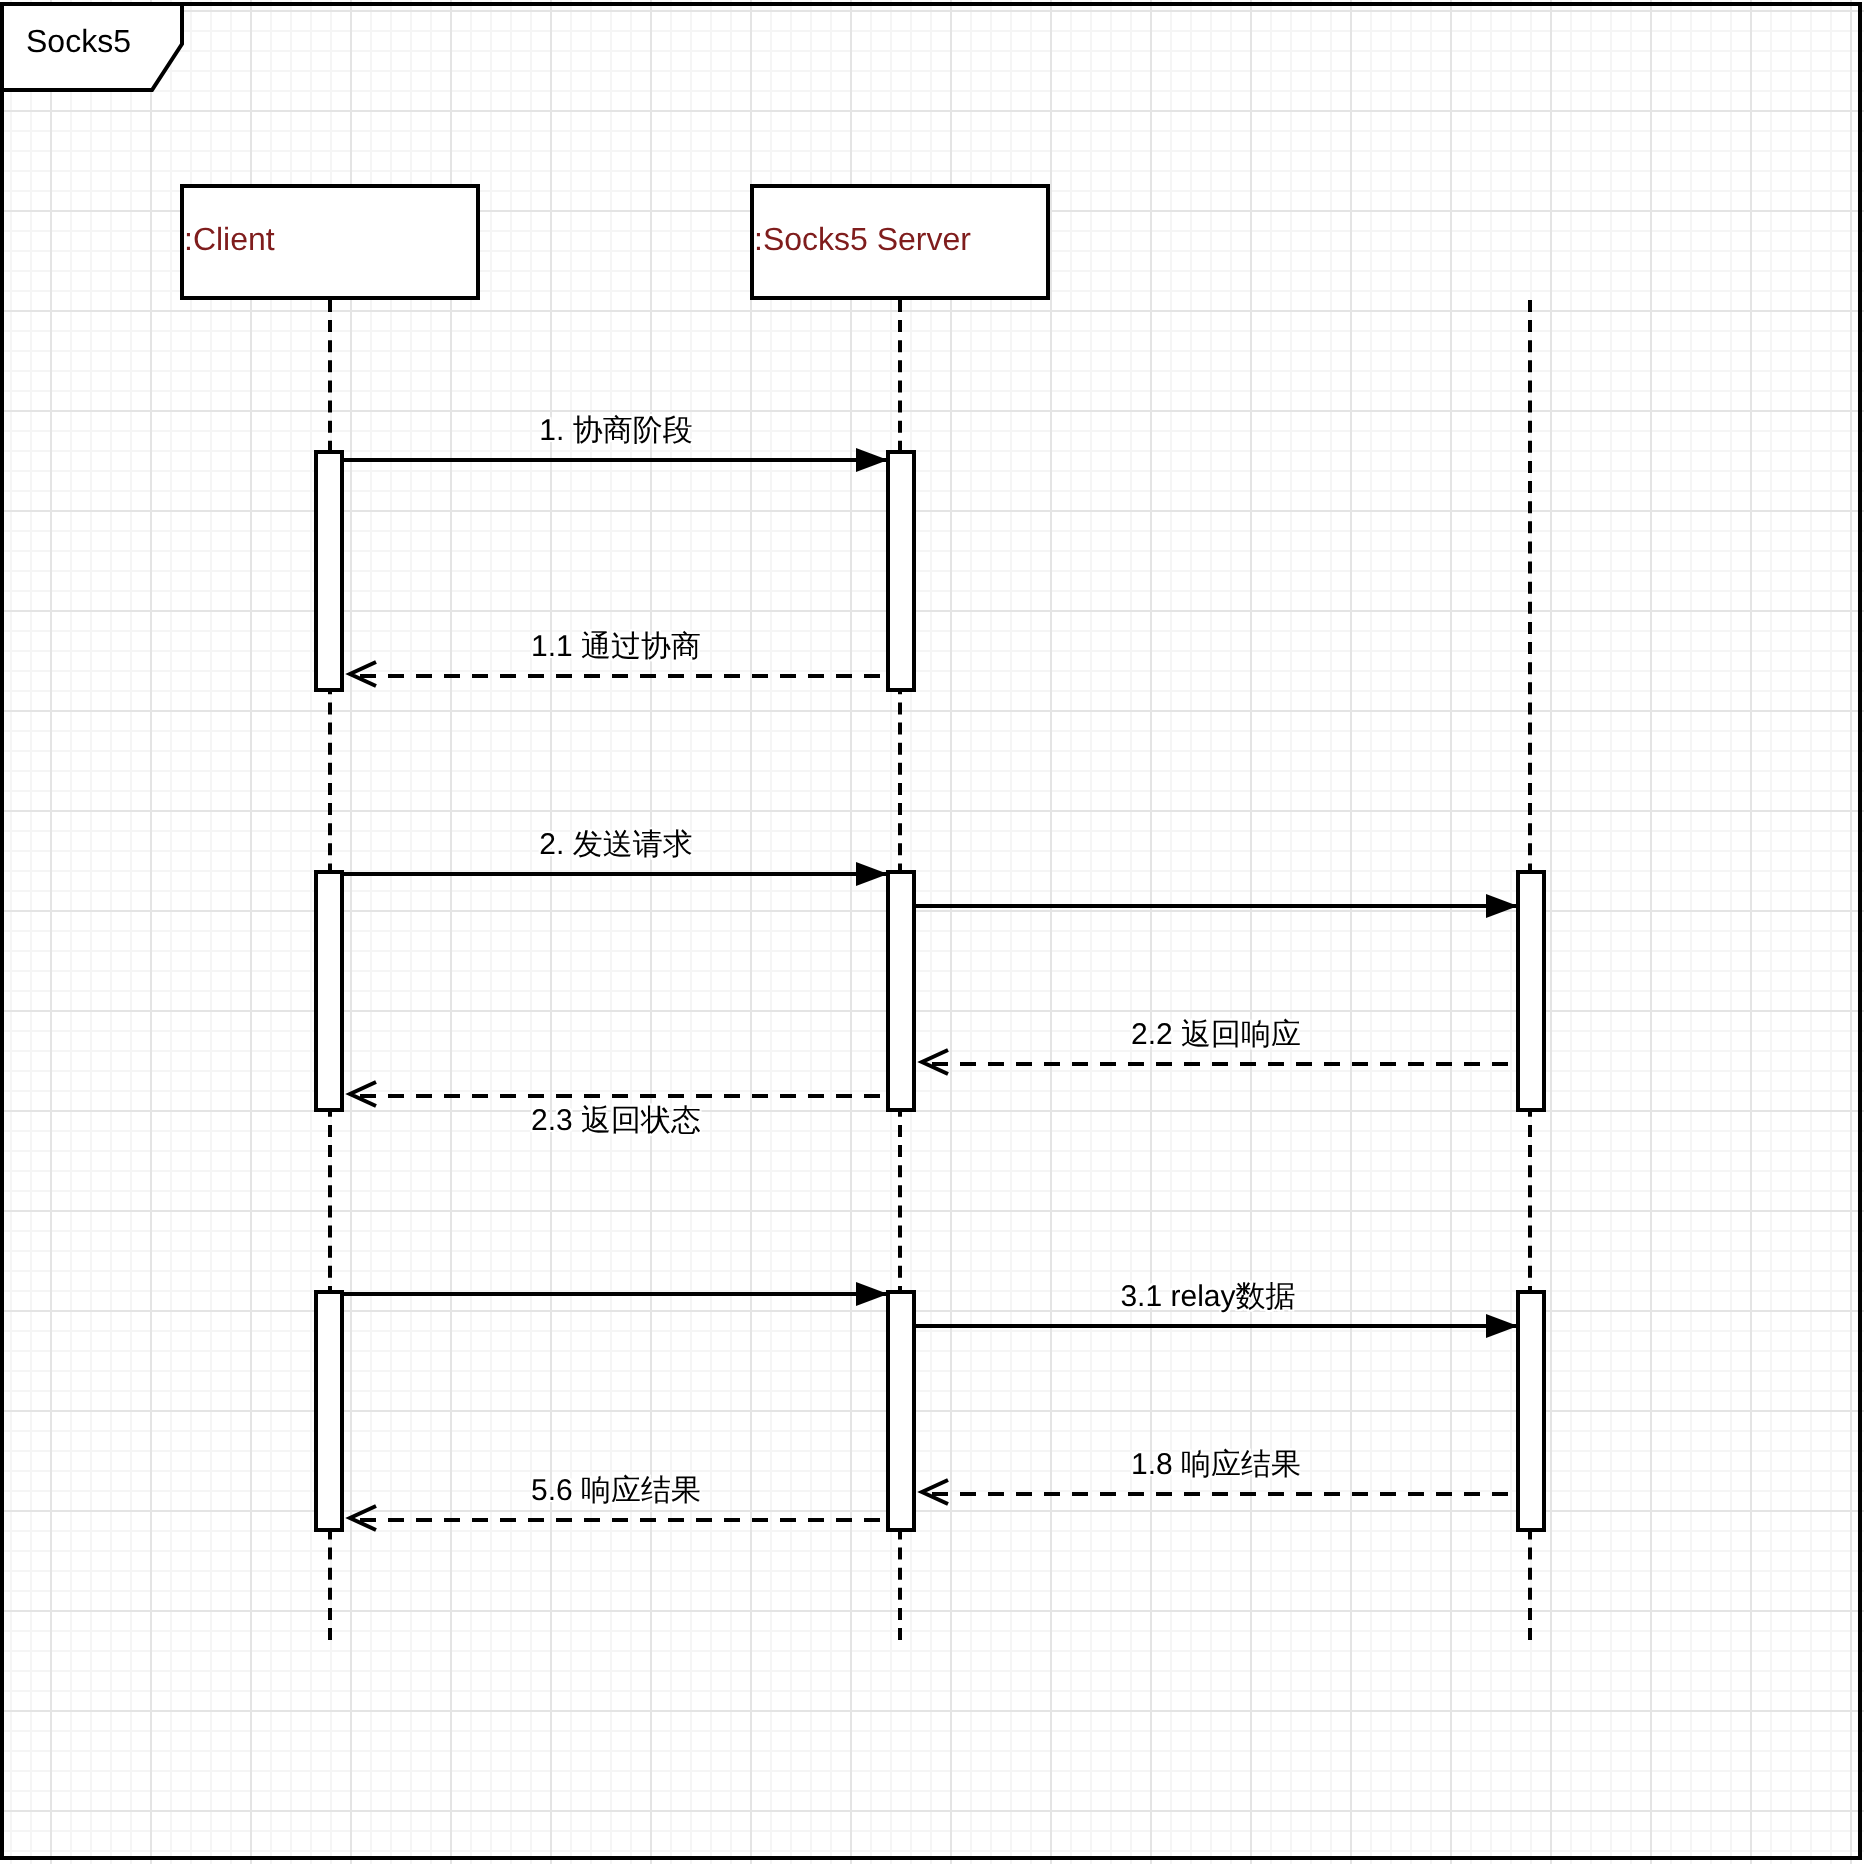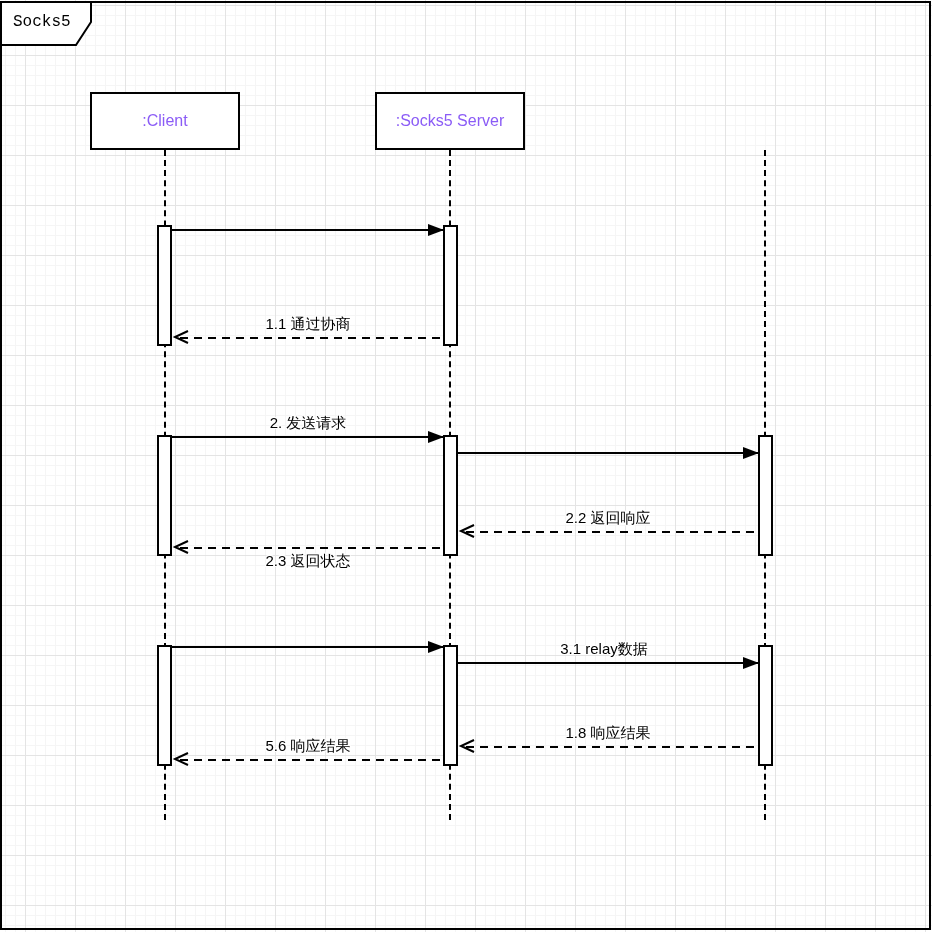--- a/index.html
+++ b/index.html
@@ -18,27 +18,27 @@
     background-position:25px 5px,25px 5px,5px 5px,5px 5px;
   }
   .frame{
     position:absolute;left:0;top:1px;right:1px;bottom:2px;
     border:2px solid #000;
     pointer-events:none;
   }
   .title-tab{position:absolute;left:0;top:0;width:100px;height:50px;}
   .title-text{
     position:absolute;left:13px;top:13px;
-    font-size:16px;color:#000;white-space:nowrap;font-family:Liberation Mono, monospace;
+    font-size:16px;color:#000;white-space:nowrap;
   }
   .head-box{
     position:absolute;width:150px;height:58px;
     border:2px solid #000;background:#fff;box-sizing:border-box;
-    display:flex;align-items:center;justify-content:center;
-    font-size:16px;color:#8b5cf6;white-space:nowrap;
+    display:flex;align-items:center;justify-content:flex-start;
+    font-size:16px;color:#7f1d1d;white-space:nowrap;
   }
   .lifeline{
     position:absolute;width:0;
     border-left:2px dashed #000;
   }
   .actbar{
     position:absolute;width:15px;
     border:2px solid #000;background:#fff;box-sizing:border-box;
   }
   .msg{position:absolute;height:0;}
@@ -92,20 +92,21 @@
   <div class="actbar" style="left:758px;top:435px;height:121px"></div>
 
   <div class="actbar" style="left:157px;top:645px;height:121px"></div>
   <div class="actbar" style="left:443px;top:645px;height:121px"></div>
   <div class="actbar" style="left:758px;top:645px;height:121px"></div>
 
   <div class="msg" style="left:172px;top:230px;width:271px">
     <div class="mline solid"></div>
     <div class="ahead-filled"></div>
   </div>
+  <div class="mlabel" style="left:198px;top:206px">1. 协商阶段</div>
 
   <div class="msg return" style="left:174px;top:338px;width:269px">
     <div class="mline dashed"></div>
     <svg class="ahead-open" width="18" height="16" viewBox="0 0 18 16">
         <path d="M16 2 L3 8 L16 14" fill="none" stroke="#000" stroke-width="2"></path>
       </svg>
   </div>
   <div class="mlabel" style="left:198px;top:314px">1.1 通过协商</div>
 
   <div class="msg" style="left:172px;top:437px;width:271px">

